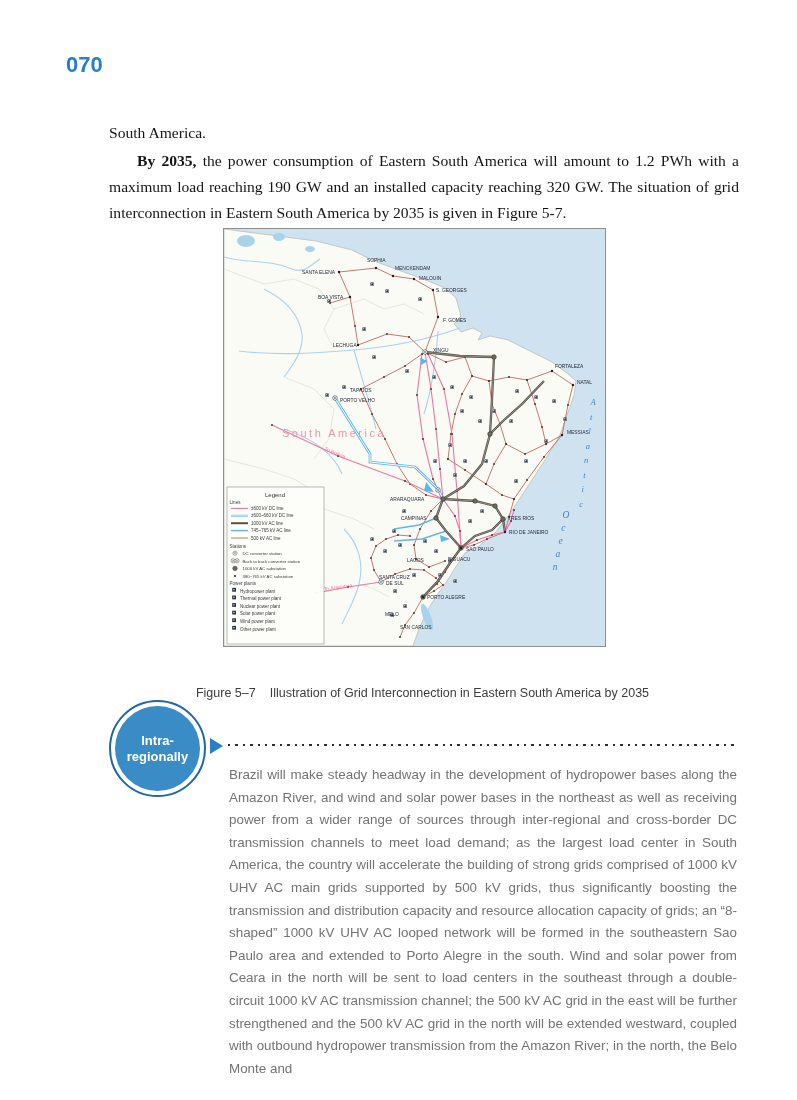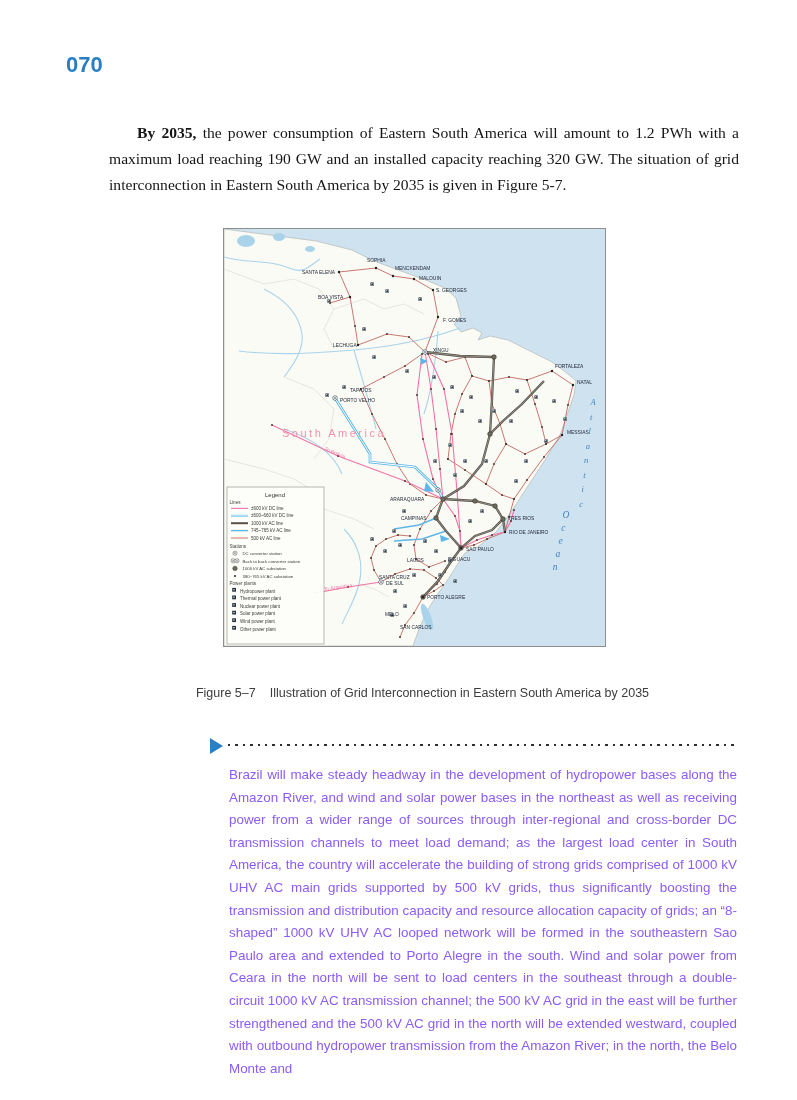--- a/index.html
+++ b/index.html
@@ -26,30 +26,31 @@
                display:flex;flex-direction:column;align-items:center;justify-content:center;
                font-family:"Liberation Sans",sans-serif;font-weight:bold;font-size:13px;
                line-height:16px;color:#ffffff;text-align:center;}
   .flow-arrow{position:absolute;left:186px;top:738px;width:0;height:0;
               border-left:13px solid #2a80c2;border-top:8px solid transparent;
               border-bottom:8px solid transparent;}
   .dotted-rule{position:absolute;left:204px;top:744px;width:509px;height:2.4px;
                background:repeating-linear-gradient(to right,#2e2e2e 0 2.4px,transparent 2.4px 7.4px);}
   .body-text{position:absolute;left:205px;top:764px;width:508px;
              font-family:"Liberation Sans",sans-serif;font-size:13.4px;
-             line-height:22.6px;color:#8b5cf6;text-align:justify;}
+             line-height:22.6px;color:#737373;text-align:justify;}
 </style>
 </head>
 <body>
 
 <div class="page">
 
   <div class="page-num">070</div>
 
   <div class="intro">
+    <p class="cont">South America.</p>
     <p class="lead"><b>By 2035,</b><span> the power consumption of Eastern South America will amount to 1.2 PWh with a maximum load reaching 190 GW and an installed capacity reaching 320 GW. The situation of grid interconnection in Eastern South America by 2035 is given in Figure 5-7.</span></p>
   </div>
 
   <div class="figure-box">
     <svg id="map-svg" width="381" height="417" viewBox="0 0 381 417" xmlns="http://www.w3.org/2000/svg">
         <rect x="0" y="0" width="381" height="417" fill="#cfe2f0"></rect>
         <path d="M0,0 L92,12 L128,21 L150,32 L177,42 L199,50 L221,59 L232,69 L237,87 L230,95 L237,103 L249,99 L258,104 L254,111 L266,107 L284,111 L304,121 L328,133 L344,145 L352,152 L350,166 L343,186 L336,206 L321,231 L304,257 L287,283 L272,303 L255,317 L241,324 L233,336 L223,352 L213,366 L203,382 L195,400 L189,417 L0,417 Z" fill="#fbfbf6" stroke="#b3b9b3" stroke-width="0.7"></path>
         <ellipse cx="22" cy="12" rx="9" ry="6" fill="#a9d3ea"></ellipse>
         <ellipse cx="55" cy="8" rx="6" ry="4" fill="#a9d3ea"></ellipse>
         <ellipse cx="86" cy="20" rx="5" ry="3" fill="#a9d3ea"></ellipse>
@@ -479,19 +480,26 @@
           <rect x="6.3" y="140" width="1.3" height="1.3" fill="#cfd8dd"></rect>
           <text x="13" y="143.5" font-size="4.5" fill="#3a3a3a" font-family="&quot;Liberation Sans&quot;,sans-serif">Other power plant</text>
         </g>
       </svg>
   </div>
 
   <div class="caption">
     <span class="cap-label">Figure 5–7</span><span>Illustration of Grid Interconnection in Eastern South America by 2035</span>
   </div>
 
+  <div class="badge">
+    <div class="ring"></div>
+    <div class="core">
+      <span>Intra-</span>
+      <span>regionally</span>
+    </div>
+  </div>
 
   <div class="flow-arrow"></div>
   <div class="dotted-rule"></div>
 
   <div class="body-text">Brazil will make steady headway in the development of hydropower bases along the Amazon River, and wind and solar power bases in the northeast as well as receiving power from a wider range of sources through inter-regional and cross-border DC transmission channels to meet load demand; as the largest load center in South America, the country will accelerate the building of strong grids comprised of 1000 kV UHV AC main grids supported by 500 kV grids, thus significantly boosting the transmission and distribution capacity and resource allocation capacity of grids; an “8-shaped” 1000 kV UHV AC looped network will be formed in the southeastern Sao Paulo area and extended to Porto Alegre in the south. Wind and solar power from Ceara in the north will be sent to load centers in the southeast through a double-circuit 1000 kV AC transmission channel; the 500 kV AC grid in the east will be further strengthened and the 500 kV AC grid in the north will be extended westward, coupled with outbound hydropower transmission from the Amazon River; in the north, the Belo Monte and</div>
 
 </div>
 
 </body></html>

